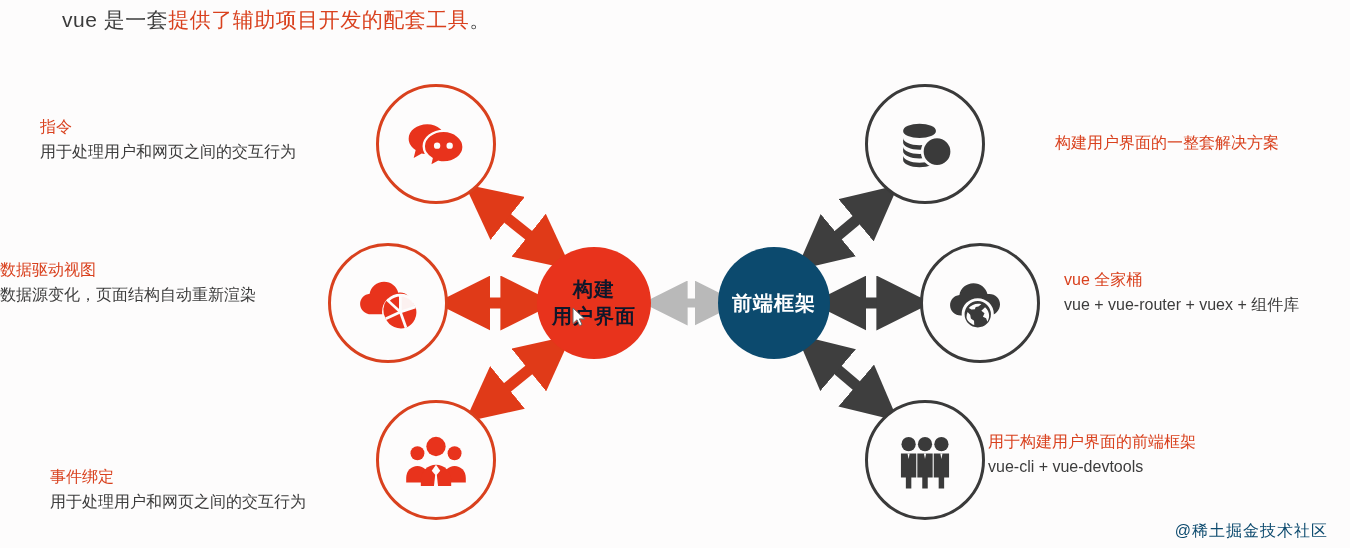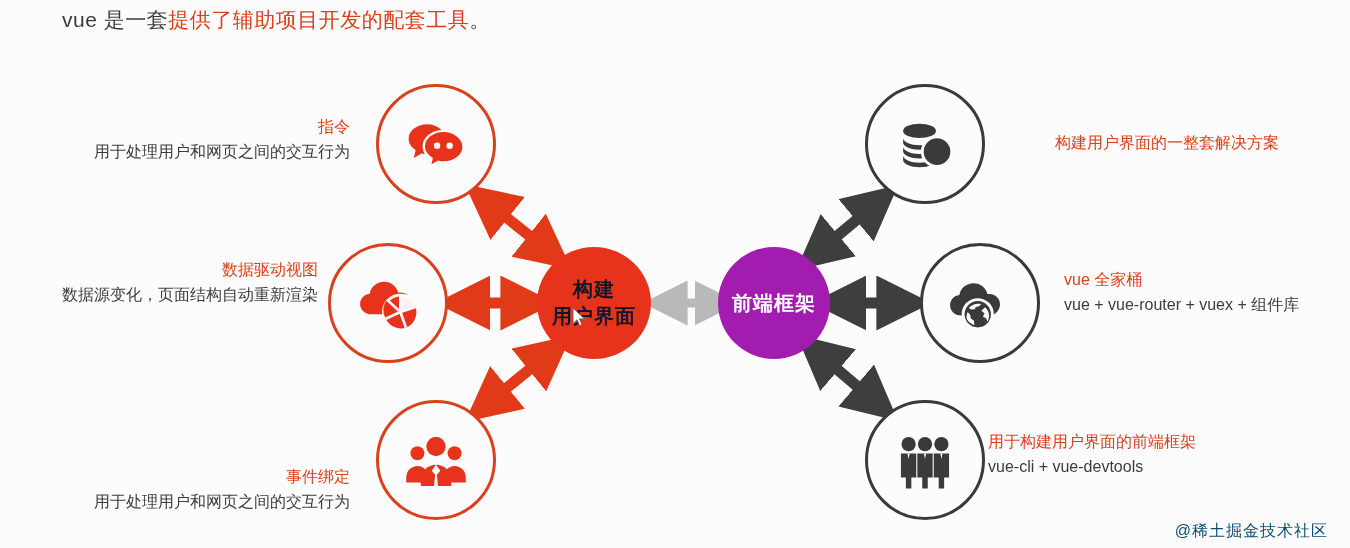--- a/index.html
+++ b/index.html
@@ -50,21 +50,21 @@
   }
   .node.ring-dark {
     border: 3px solid #3a3a3a;
     background: #fdfcfc;
   }
   .node.fill-red {
     background: #e8331c;
     border: none;
   }
   .node.fill-dark {
-    background: #a21caf;
+    background: #0c4a6e;
     border: none;
   }
   .node-label {
     color: #0f172a;
     font-size: 20px;
     font-weight: bold;
     line-height: 1.35;
     text-align: center;
     letter-spacing: 1px;
   }
@@ -86,21 +86,21 @@
     font-size: 16px;
     line-height: 24px;
     display: block;
   }
   .caption .sub {
     color: #3c3c3c;
     font-size: 16px;
     line-height: 26px;
     display: block;
   }
-  .caption.right-align { text-align: right; }
+  .caption.right-align { text-align: left; }
   .caption.left-align  { text-align: left; }
 
   
   .watermark {
     position: absolute;
     right: 22px; bottom: 6px;
     color: #0c4a6e;
     font-size: 16px;
     letter-spacing: 1px;
   }

